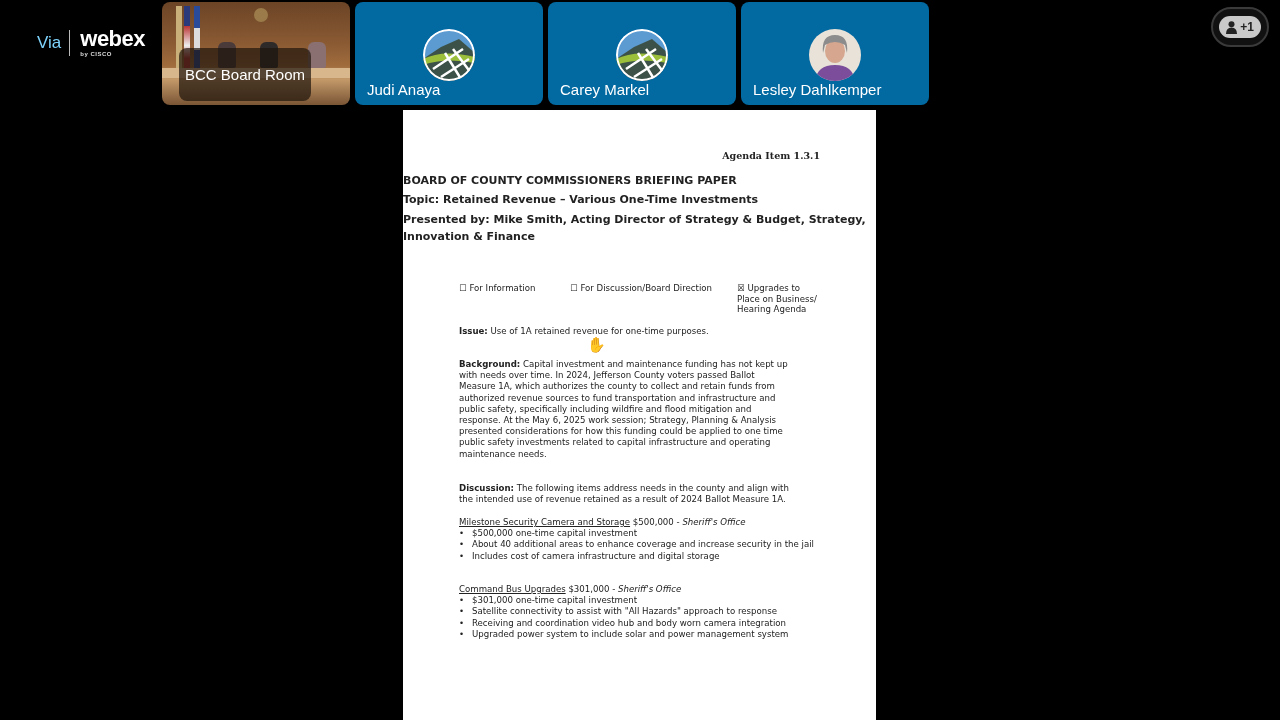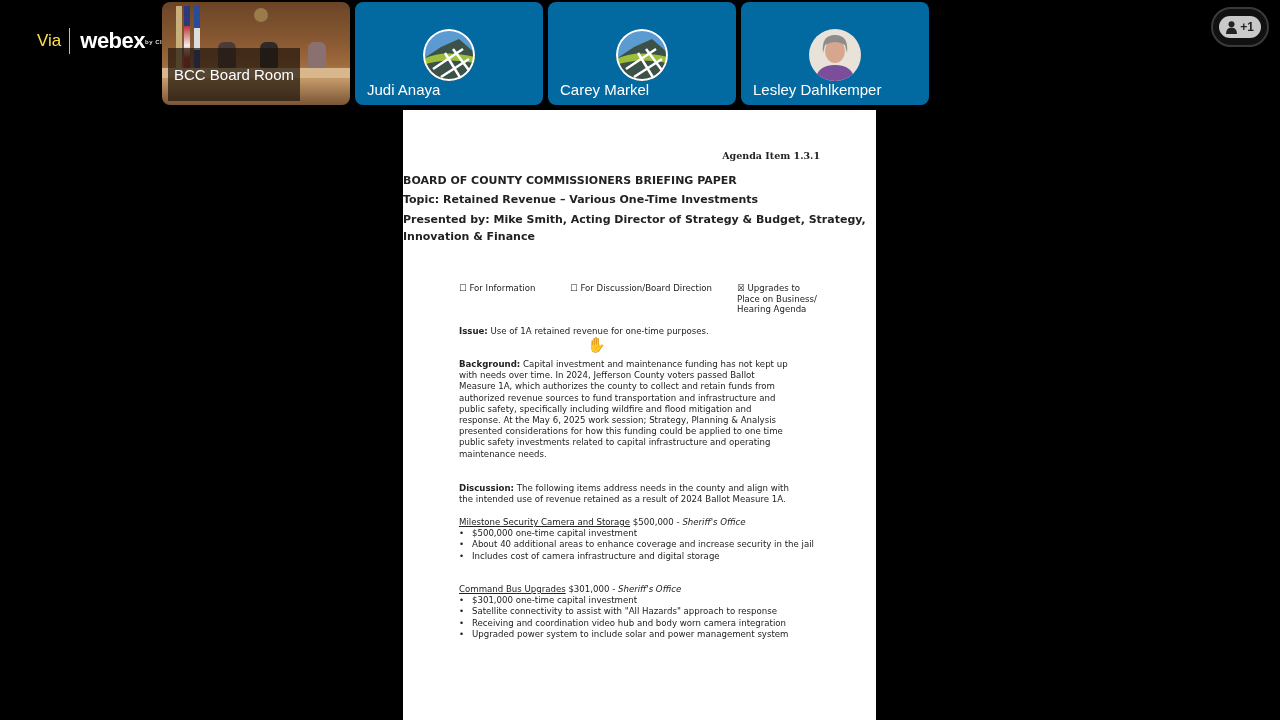--- a/index.html
+++ b/index.html
@@ -1,28 +1,28 @@
 <!DOCTYPE html>
 <html><head>
 <meta charset="utf-8">
 <style>
   html, body { margin:0; padding:0; }
   body { width:1280px; height:720px; background:#000; position:relative; overflow:hidden; font-family:"Liberation Sans", sans-serif; }
   .brand { position:absolute; left:37px; top:28px; color:#fff; display:flex; align-items:center; }
-  .brand .via { font-size:17px; color:#fde047; }
+  .brand .via { font-size:17px; color:#7dd3fc; }
   .brand .sep { width:1px; height:26px; background:#bbb; margin:0 10px 0 8px; }
-  .brand .wbx { display:flex; flex-direction:row; align-items:center; line-height:1; }
+  .brand .wbx { display:flex; flex-direction:column; line-height:1; }
   .brand .wbx .w { font-size:22px; font-weight:bold; letter-spacing:-0.5px; color:#fff; }
   .brand .wbx .c { font-size:6px; font-weight:bold; color:#ddd; margin-top:1px; letter-spacing:0.5px; }
 
   .strip { position:absolute; top:2px; left:162px; display:flex; gap:5px; }
   .tile { width:188px; height:103px; background:#0369a1; border-radius:8px; position:relative; overflow:hidden; }
   .tile .name { position:absolute; left:12px; bottom:7px; color:#fff; font-size:15px; }
   .tile.room { background: linear-gradient(180deg,#6b4426 0%,#8a5a33 40%,#a06c3d 62%,#c49a6a 75%,#7a5535 100%); }
-  .tile.room .name { left:6px; bottom:4px; background:rgba(30,20,12,0.7); padding:18px 6px; border-radius:0; }
+  .tile.room .name { left:17px; bottom:4px; background:rgba(30,20,12,0.7); padding:18px 6px; border-radius:8px; }
   .room .flag { position:absolute; top:4px; width:6px; height:66px; }
   .room .desk { position:absolute; left:0; right:0; top:66px; height:10px; background:#d9b78c; }
   .room .person { position:absolute; top:40px; width:18px; height:26px; border-radius:6px 6px 2px 2px; background:#4a3a3a; }
   .room .seal { position:absolute; top:6px; left:92px; width:14px; height:14px; border-radius:50%; background:#9b7b4a; }
   .avatar { position:absolute; left:50%; top:27px; transform:translateX(-50%); width:52px; height:52px; border-radius:50%; overflow:hidden; }
   .avatar svg { display:block; }
 
   .more-btn { position:absolute; left:1211px; top:7px; width:58px; height:40px; border-radius:20px; border:2px solid #3a3a3a; background:#111; box-sizing:border-box; display:flex; align-items:center; justify-content:center; }
   .more-btn .pill { background:#c9c9c9; border-radius:12px; height:22px; padding:0 7px; display:flex; align-items:center; gap:3px; color:#222; font-size:12px; font-weight:bold; }
 

